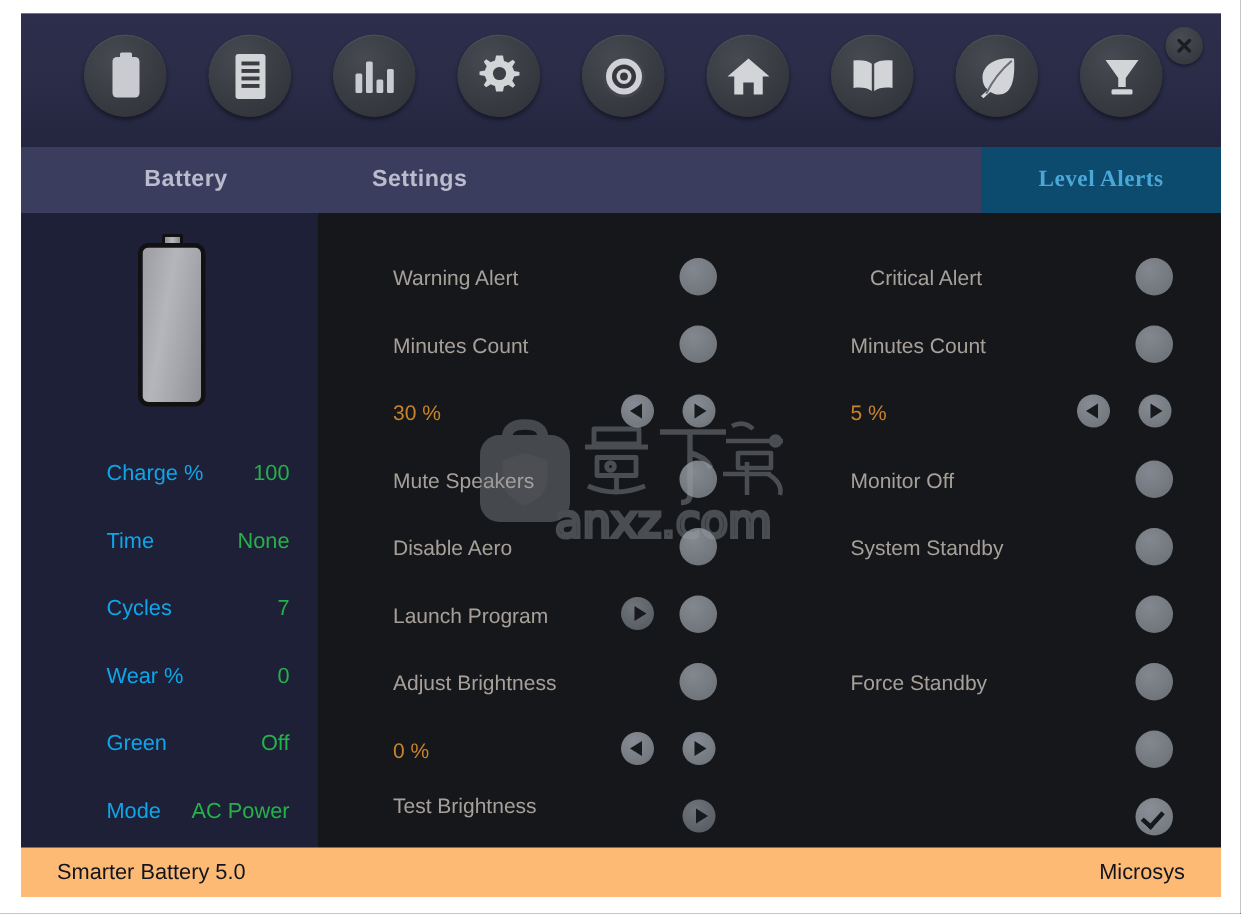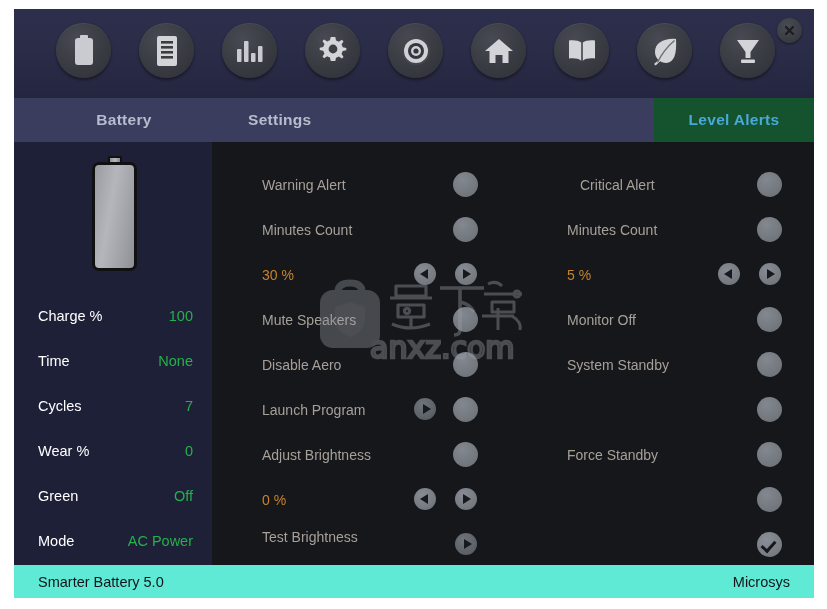--- a/index.html
+++ b/index.html
@@ -69,22 +69,23 @@
     top: 0; height: 44px;
     display: flex; align-items: center;
     font-size: 15.5px;
     font-weight: bold;
     letter-spacing: 0.3px;
     cursor: pointer;
   }
   .tab.inactive { color: #b9bccc; }
   .tab.active {
     color: #4aa8d8;
-    background: #14532d;
+    background: #0c4a6e;
     justify-content: center;
+    font-family: Liberation Serif, serif;
   }
   #tab-battery  { left: 0px;   width: 220px; justify-content: center; }
   #tab-settings { left: 220px; width: 200px; padding-left: 14px; }
   #tab-level    { left: 640px; width: 160px; }
 
   
   #sidebar {
     position: absolute;
     left: 0; top: 133px;
     width: 198px; height: 423px;
@@ -118,21 +119,21 @@
   .stat-row {
     position: absolute;
     left: 24px;
     width: 155px;
     height: 22px;
     display: flex;
     align-items: center;
     justify-content: space-between;
     font-size: 14.5px;
   }
-  .stat-label { color: #ffffff; }
+  .stat-label { color: #0ea5e9; margin-left: 33px; }
   .stat-value { color: #25b14a; }
 
   
   #alerts {
     position: absolute;
     left: 198px; top: 133px;
     width: 602px; height: 423px;
     background: #15171b;
   }
   .alert-row {
@@ -207,21 +208,21 @@
     width: 215px; height: 95px;
     pointer-events: none;
     opacity: 0.40;
   }
 
   
   #statusbar {
     position: absolute;
     left: 0; top: 556px;
     width: 800px; height: 33px;
-    background: #5eead4;
+    background: #fdba74;
     display: flex;
     align-items: center;
     justify-content: space-between;
     padding: 0 24px;
     box-sizing: border-box;
     font-size: 14.5px;
     color: #13141c;
   }
 </style>
 </head>

